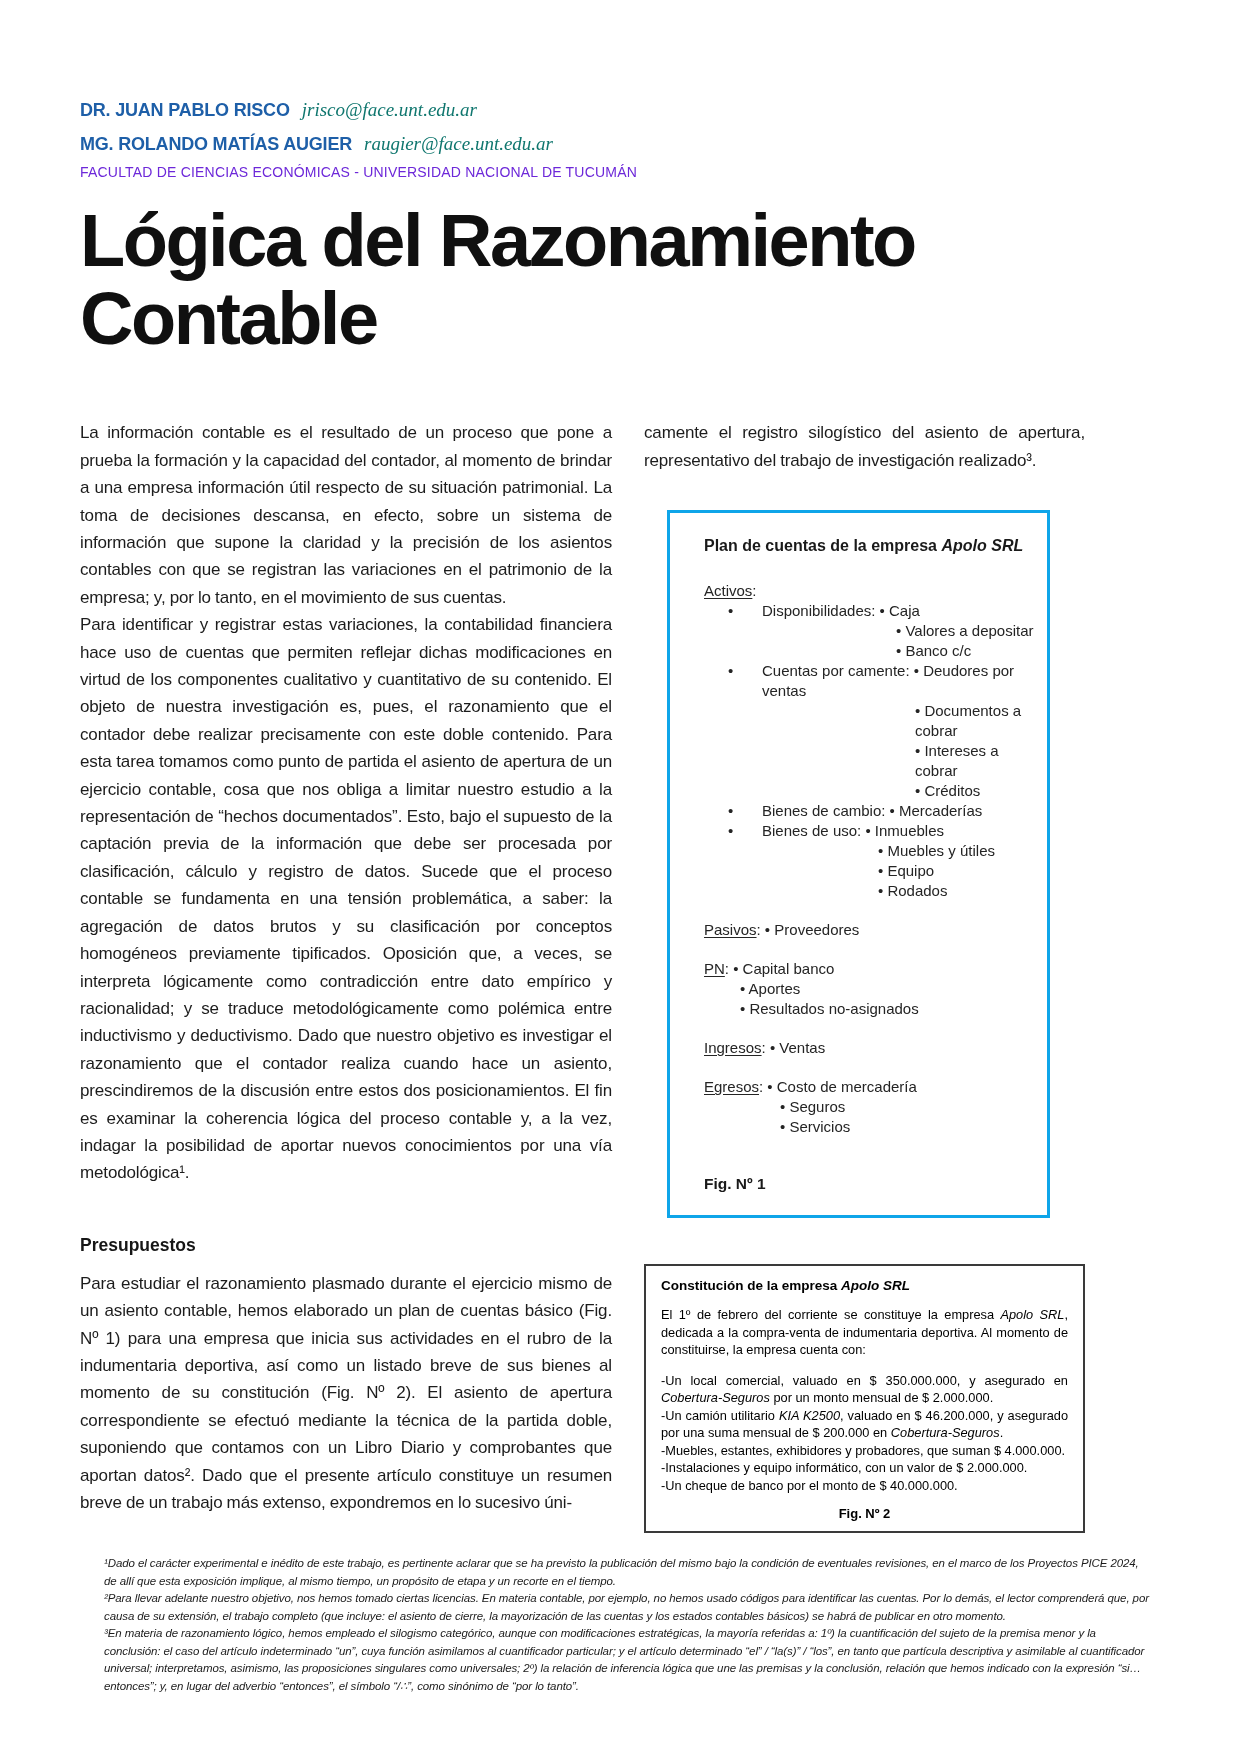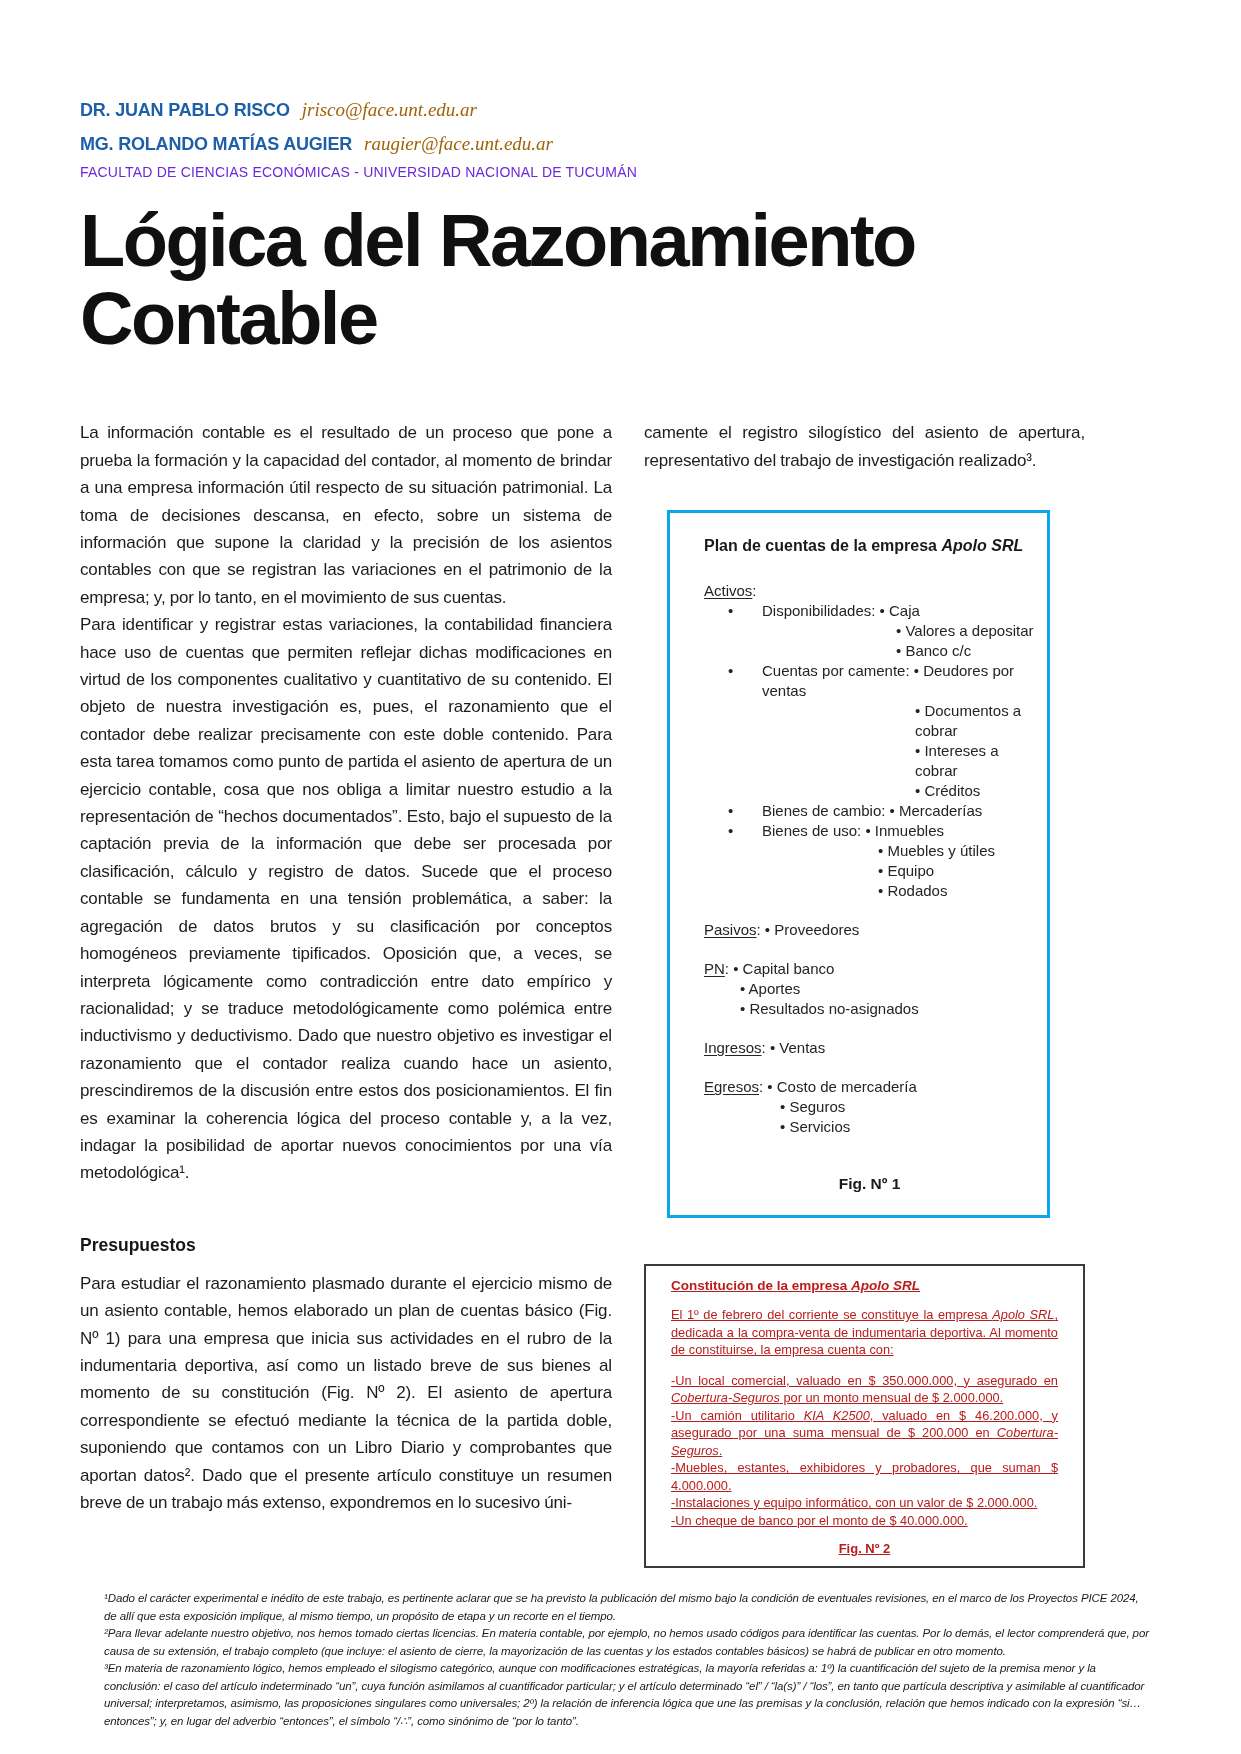--- a/index.html
+++ b/index.html
@@ -4,21 +4,21 @@
 <style>
   html,body { margin:0; padding:0; background:#e8e8e8; }
   .page {
     width:1241px; height:1754px; background:#ffffff; margin:0 auto;
     box-sizing:border-box; padding:96px 0 0 80px; position:relative;
     font-family:"Liberation Sans", sans-serif; color:#1d1d1d; overflow:hidden;
   }
   
   .author-line { font-size:18px; line-height:27px; margin-bottom:6px; }
   .author-name { color:#1e5fa8; font-weight:bold; letter-spacing:-0.2px; }
-  .author-email { font-family:"Liberation Serif", serif; font-style:italic; color:#a16207; font-size:19px; margin-left:7px; }
+  .author-email { font-family:"Liberation Serif", serif; font-style:italic; color:#0f766e; font-size:19px; margin-left:7px; }
   .affiliation { color:#6d28d9; font-size:14px; margin-top:3px; letter-spacing:0.2px; }
   
   .title {
     margin:22px 0 0; width:900px; font-size:74px; font-weight:700;
     letter-spacing:-2.5px; line-height:1.05; color:#101010;
   }
   
   .columns { margin-top:62px; display:grid; grid-template-columns:532px 441px; column-gap:13px;gap:32px; }
   .col p { margin:0; text-align:justify; font-size:17px; line-height:27.4px; letter-spacing:-0.15px; word-spacing:-0.4px; color:#1c1c1c; }
   .section-heading { font-size:17.5px; font-weight:bold; margin:48px 0 14px; color:#161616; }
@@ -29,23 +29,23 @@
   .f1l { font-size:15px; line-height:20px; color:#242424; }
   .f1l .u { text-decoration:underline; text-underline-offset:2px; }
   .f1l.mt { margin-top:19px; }
   .f1l.lv1 { display:flex; margin-left:24px; }
   .f1l.lv1 .bul { flex:none; width:34px; }
   .f1l.lv2  { margin-left:192px; }
   .f1l.lv2b { margin-left:211px; }
   .f1l.lv2c { margin-left:174px; }
   .f1l.pn2  { margin-left:36px; }
   .f1l.eg2  { margin-left:76px; }
-  .f1-caption { text-align:center; font-weight:bold; font-size:15.5px; margin-top:38px; color:#1a1a1a; }
+  .f1-caption { font-weight:bold; font-size:15.5px; margin-top:38px; color:#1a1a1a; }
   
-  .fig2 { margin:46px 0 0 0; width:441px; box-sizing:border-box; border:2px solid #3a3a3a; padding:12px 25px 10px; color:#b91c1c;text-decoration:underline; }
+  .fig2 { margin:46px 0 0 0; width:441px; box-sizing:border-box; border:2px solid #3a3a3a; padding:12px 15px 10px; color:#000000; }
   .f2-title { font-size:13.5px; font-weight:bold; margin-bottom:13px; }
   .f2-text { font-size:12.8px; line-height:17.5px; text-align:justify; }
   .f2-intro { margin-bottom:13px; }
   .f2-caption { text-align:center; font-weight:bold; font-size:13px; margin-top:12px; }
   
   .footnotes { margin-top:22px; width:1046px;margin-left:24px; }
   .footnotes p { margin:0; font-style:italic; font-size:11.5px; line-height:17.5px; letter-spacing:-0.1px; color:#1b1b1b; }
 </style>
 </head>
 <body>

